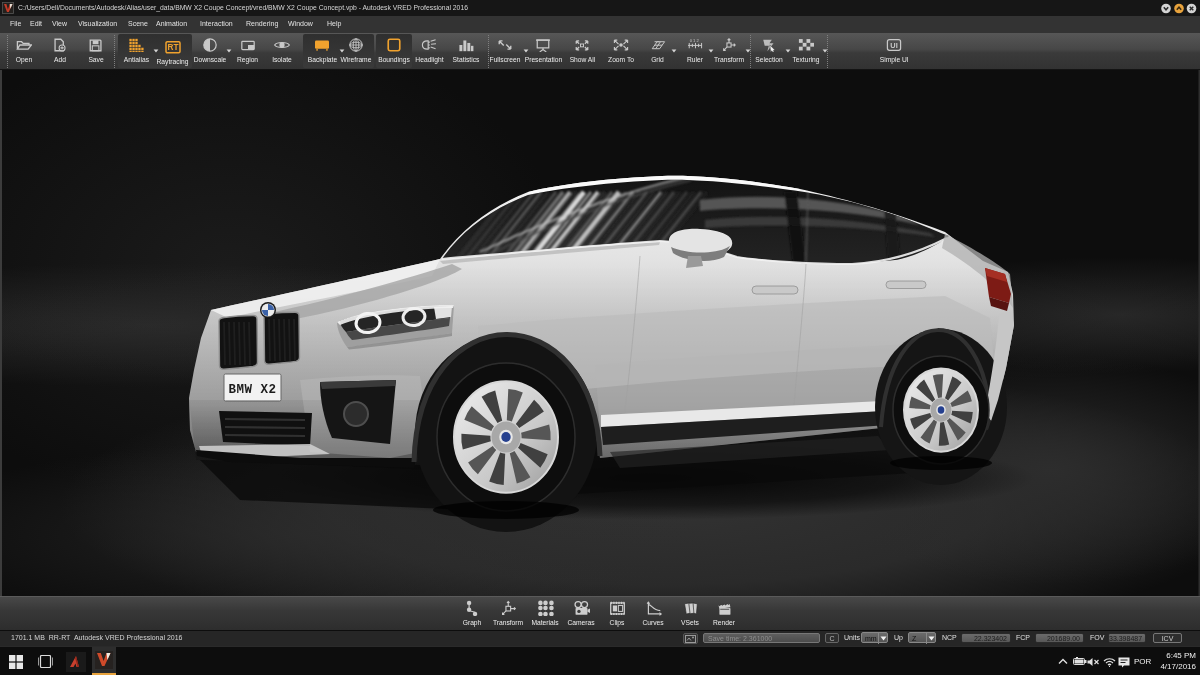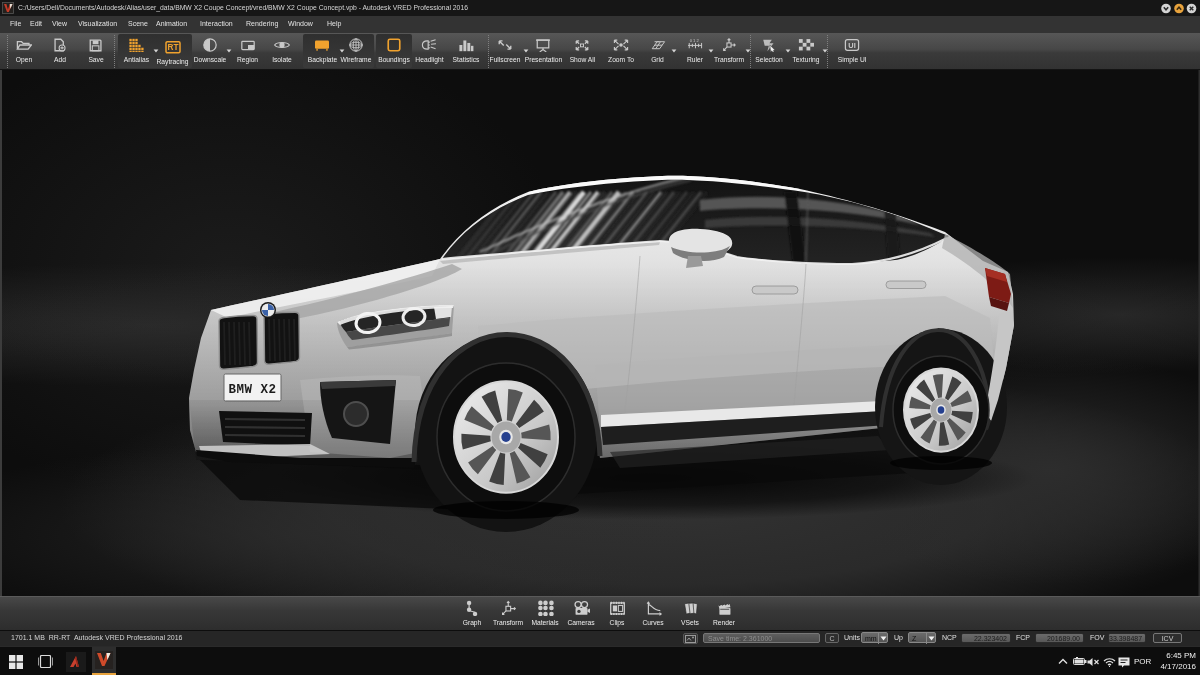--- a/index.html
+++ b/index.html
@@ -244,21 +244,21 @@
         <rect x="7" y="6.4" width="4.6" height="4.6" fill="#c9c9c9"></rect>
         <rect x="16.2" y="6.4" width="4.6" height="4.6" fill="#c9c9c9"></rect>
         <rect x="2.4" y="11" width="4.6" height="4.6" fill="#c9c9c9"></rect>
         <rect x="11.6" y="11" width="4.6" height="4.6" fill="#c9c9c9"></rect>
       </svg>
       <svg width="6" height="4" viewBox="0 0 7 5" style="position:absolute;right:-1px;top:15px;">
         <path d="M0.5,0.5 L6.5,0.5 L3.5,4.5 Z" fill="#d4d4d4"></path>
       </svg>
       <div style="position:absolute;left:0;top:22px;width:100%;text-align:center;font:6.7px 'Liberation Sans',sans-serif;color:#ececec;white-space:nowrap;">Texturing</div>
     </div>
-    <div style="position:absolute;left:831px;top:1px;width:42.4px;height:26px;">
+    <div style="position:absolute;left:873px;top:1px;width:42.4px;height:26px;">
       <svg width="16" height="14" viewBox="1.5 0.5 19 17" style="position:absolute;left:13.2px;top:4px;">
         <rect x="3" y="2.5" width="16" height="13" rx="2.5" fill="none" stroke="#c9c9c9" stroke-width="1.5"></rect>
         <text x="11" y="12.8" font-family="Liberation Sans" font-size="9" font-weight="bold" fill="#c9c9c9" text-anchor="middle">UI</text>
       </svg>
       <div style="position:absolute;left:0;top:22px;width:100%;text-align:center;font:6.7px 'Liberation Sans',sans-serif;color:#ececec;white-space:nowrap;">Simple UI</div>
     </div>
   </div>
 <div style="position:absolute;left:0;top:70px;width:1200px;height:526px;background:#0e0e0e;">
 <svg width="1200" height="526" viewBox="0 0 1200 526" style="position:absolute;left:0;top:0;">
       <defs>

